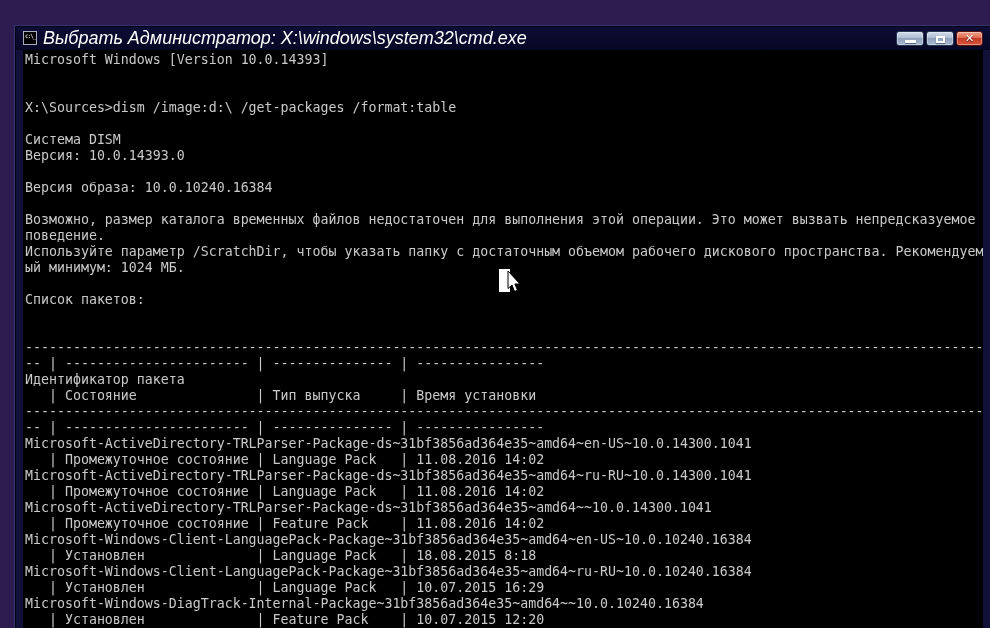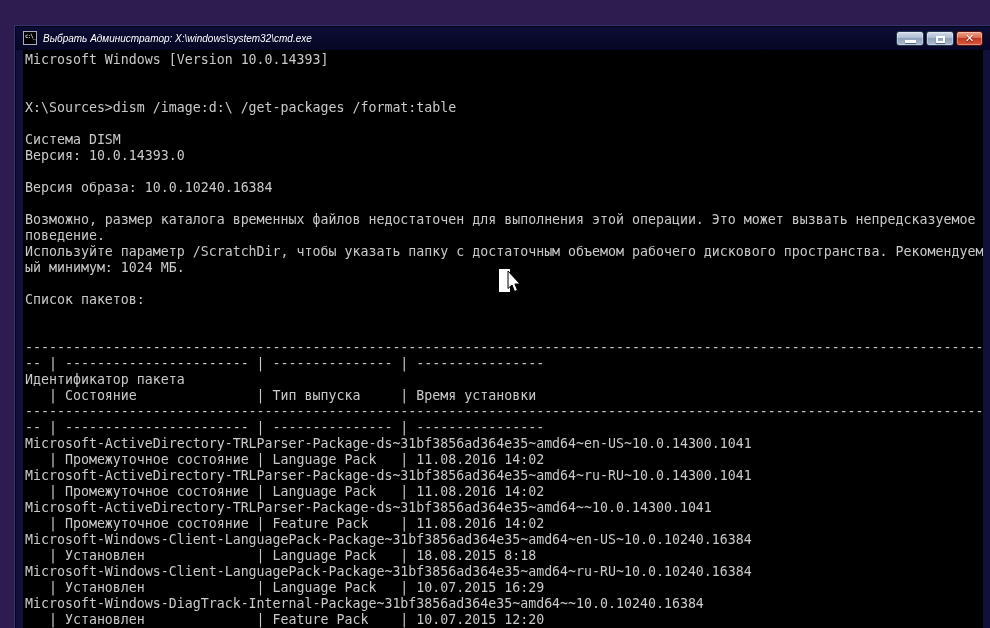--- a/index.html
+++ b/index.html
@@ -24,21 +24,21 @@
     position:absolute;left:7px;top:4px;width:14px;height:14px;
     background:#000;border:1px solid #a7adbd;box-sizing:border-box;
     overflow:hidden;
   }
   .cmd-icon span{
     display:block;color:#fff;font-family:"DejaVu Sans Mono",monospace;
     font-size:6px;line-height:6px;letter-spacing:-1px;padding:1px 0 0 1px;
   }
   .title-text{
     position:absolute;left:27px;top:0;height:33px;line-height:23px;
-    color:#ffffff;font-size:10px;font-style:italic;white-space:nowrap;
+    color:#ffffff;font-size:18px;font-style:italic;white-space:nowrap;
   }
   .controls{position:absolute;right:7px;top:4px;display:flex;gap:2px;}
   .btn{
     width:28px;height:15px;border-radius:3px;box-sizing:border-box;
     border:1px solid #253652;position:relative;
     background:linear-gradient(#d2dcea 0%,#aebdd2 45%,#90a2bc 50%,#a9bacf 100%);
     box-shadow:0 0 0 1px rgba(255,255,255,.35) inset;
     cursor:default;
   }
   .btn.close{

